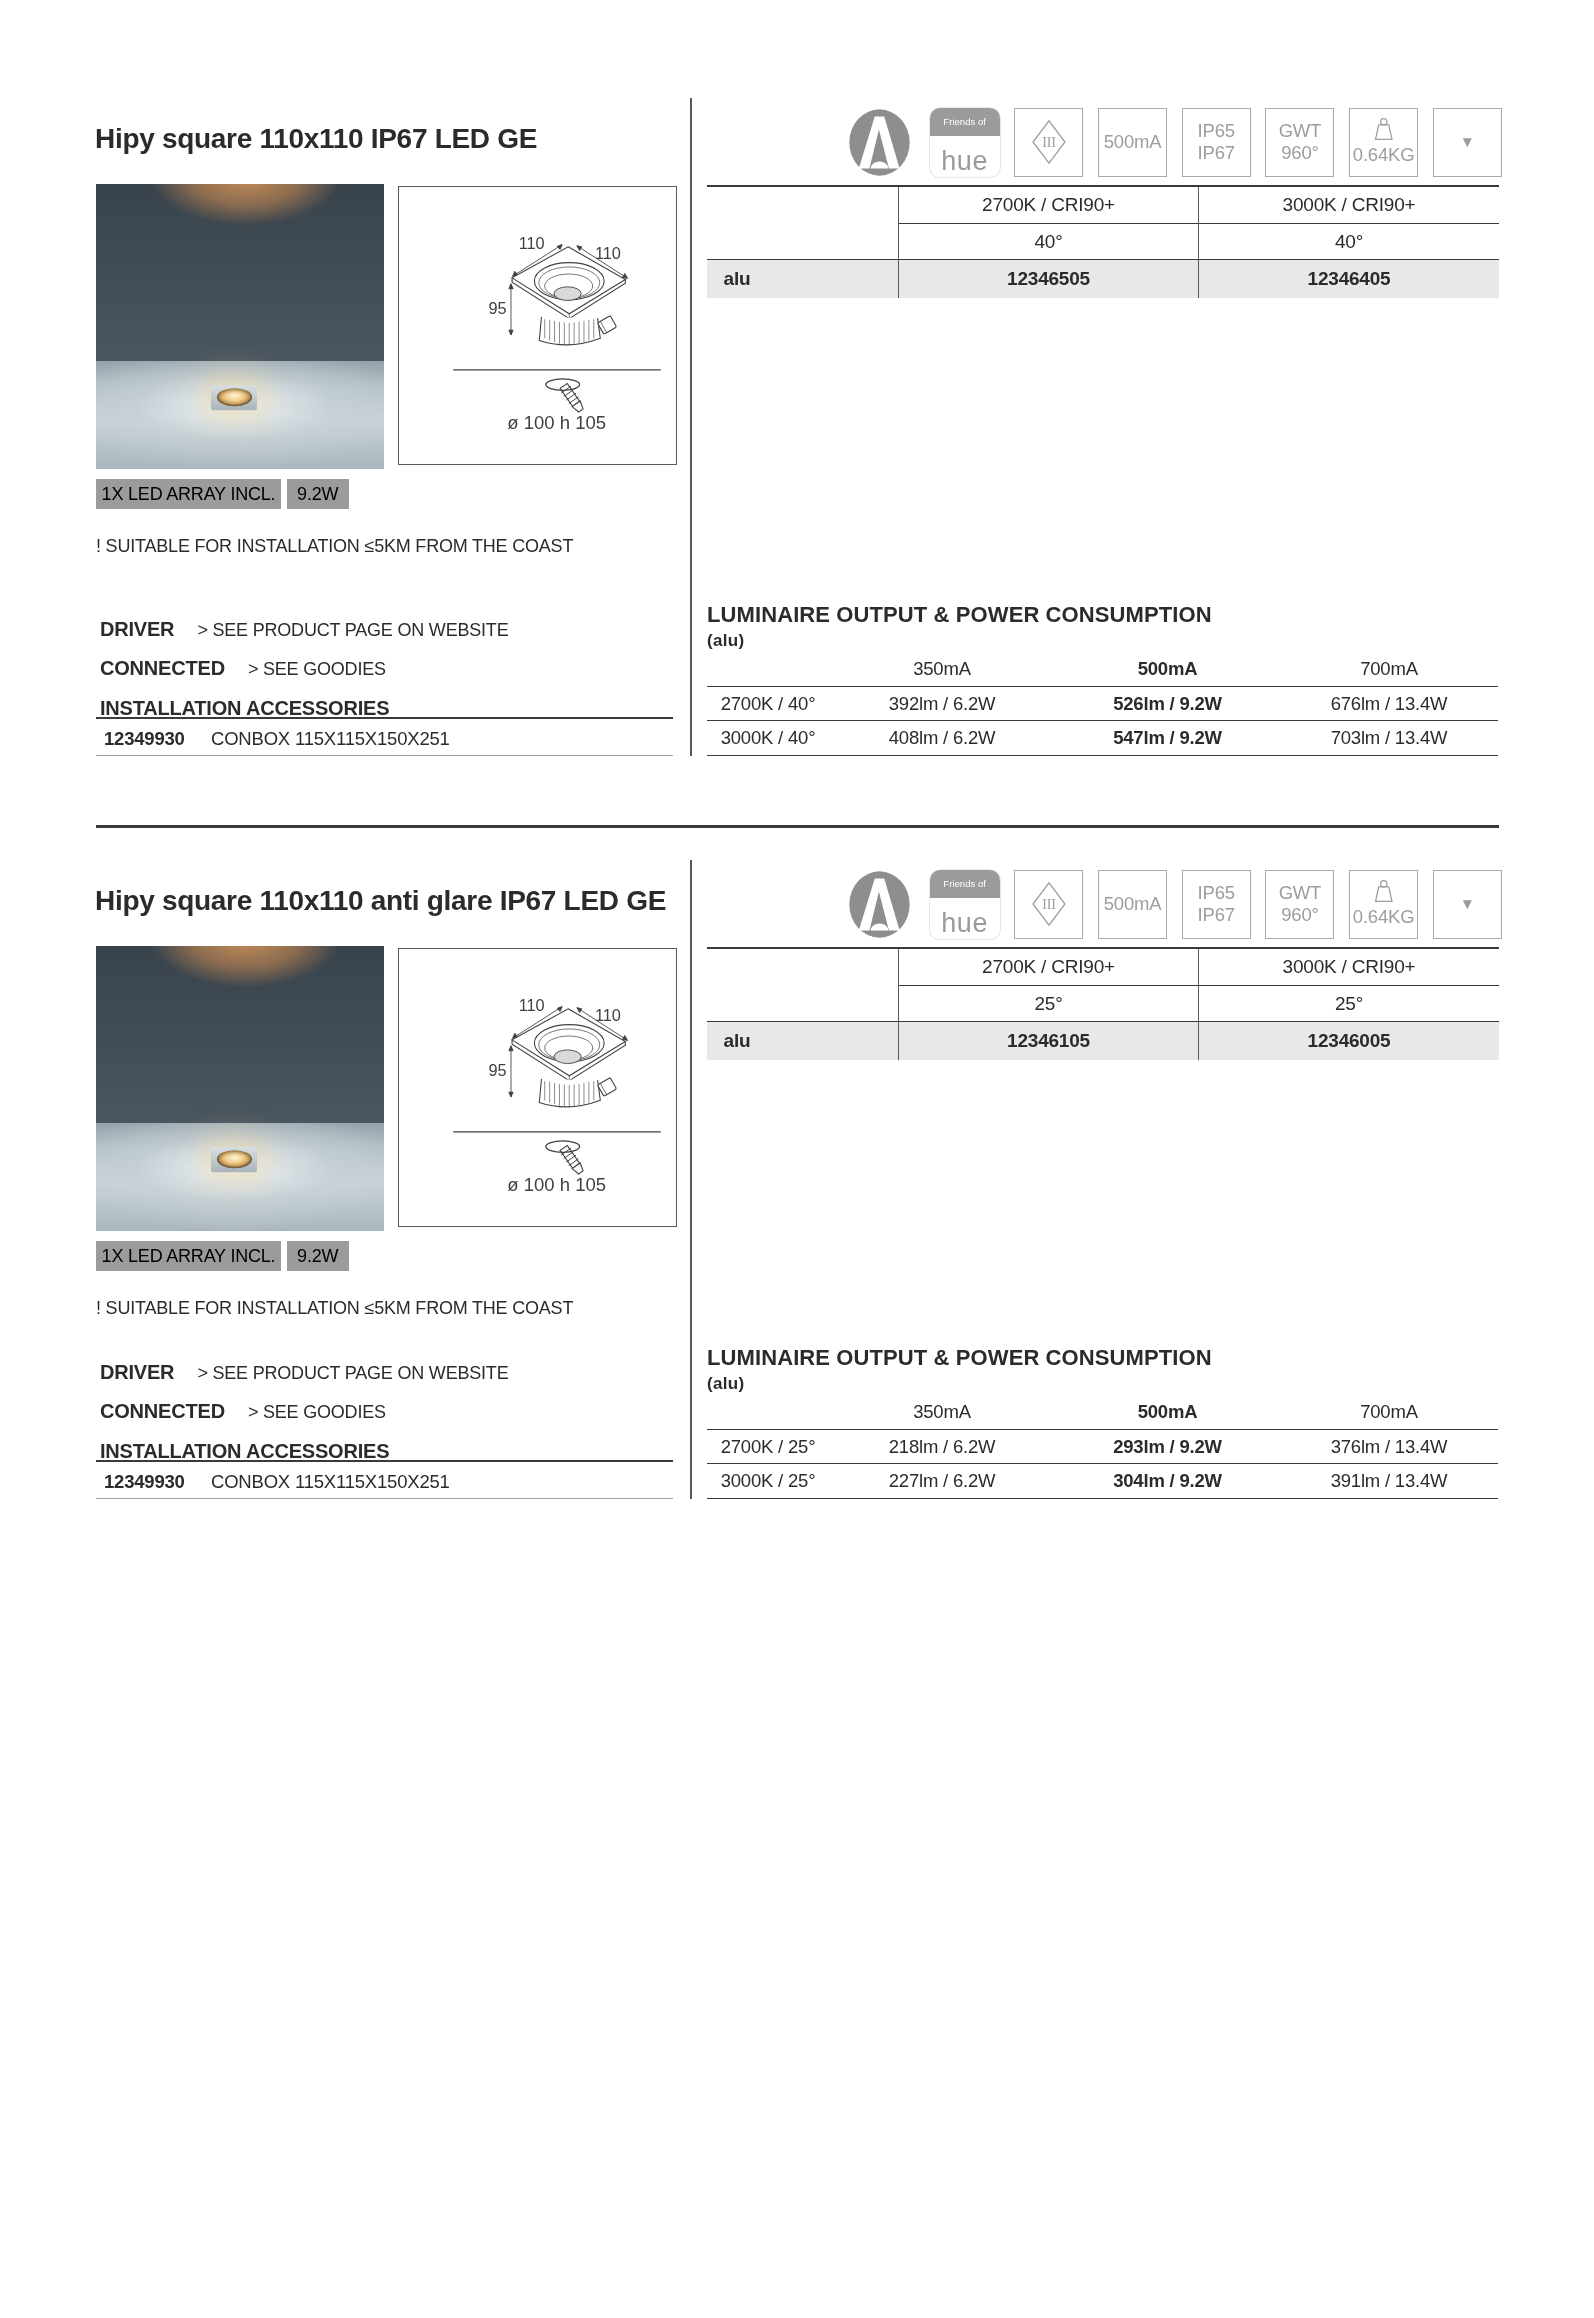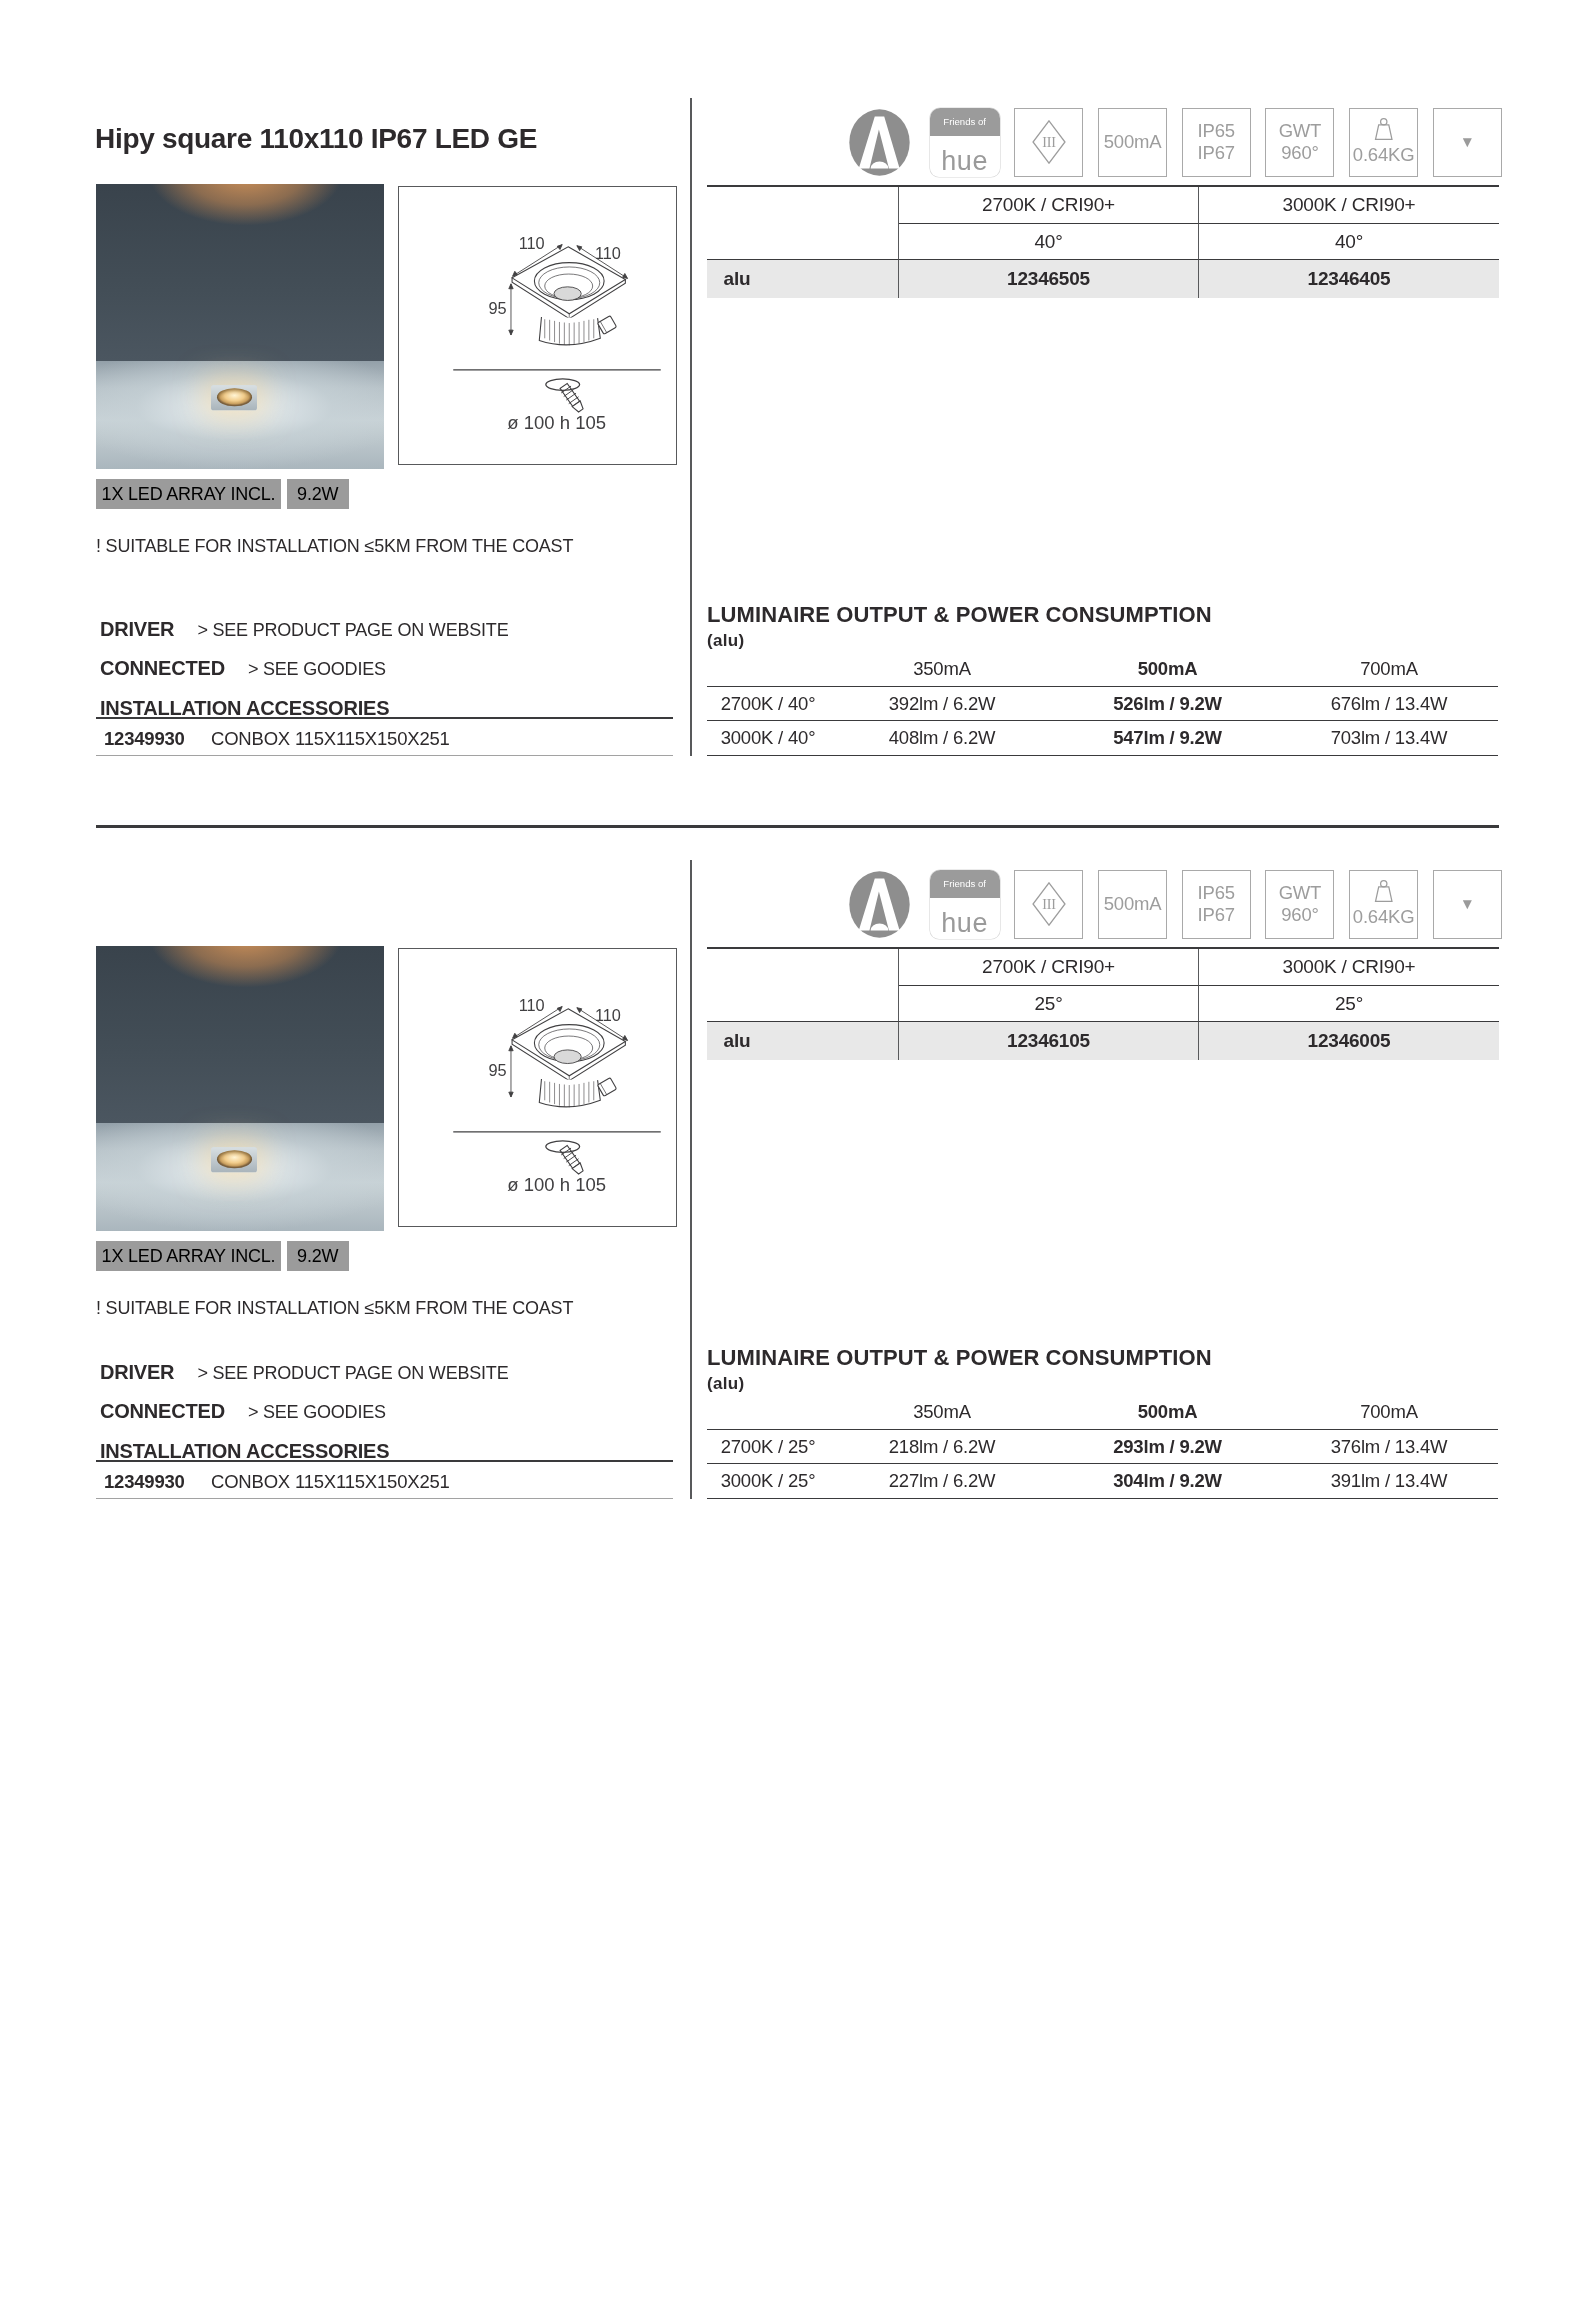--- a/index.html
+++ b/index.html
@@ -279,20 +279,21 @@
         <div class="bold">547lm / 9.2W</div>
         <div>703lm / 13.4W</div>
       </div>
     </div>
   </section>
 
   <section class="sec s2">
     <div class="sec-divider"></div>
     <div class="vdiv"></div>
 
+    <h1 class="title"><b>Hipy</b><span> square 110x110 anti glare IP67 LED GE</span></h1>
 
     <div class="icon-row">
       <div class="logo-oval">
         <svg viewBox="0 0 120 120">
             <ellipse cx="60" cy="60" rx="51" ry="56" fill="#8e8e8e"></ellipse>
             <path d="M52,16 L68,16 L94,104 L76,104 L59,38 L43,104 L25,104 Z" fill="#fff"></path>
             <path d="M45,104 a15,12 0 0 1 30,0 Z" fill="#fff"></path>
           </svg>
       </div>
       <div class="hue-badge">

